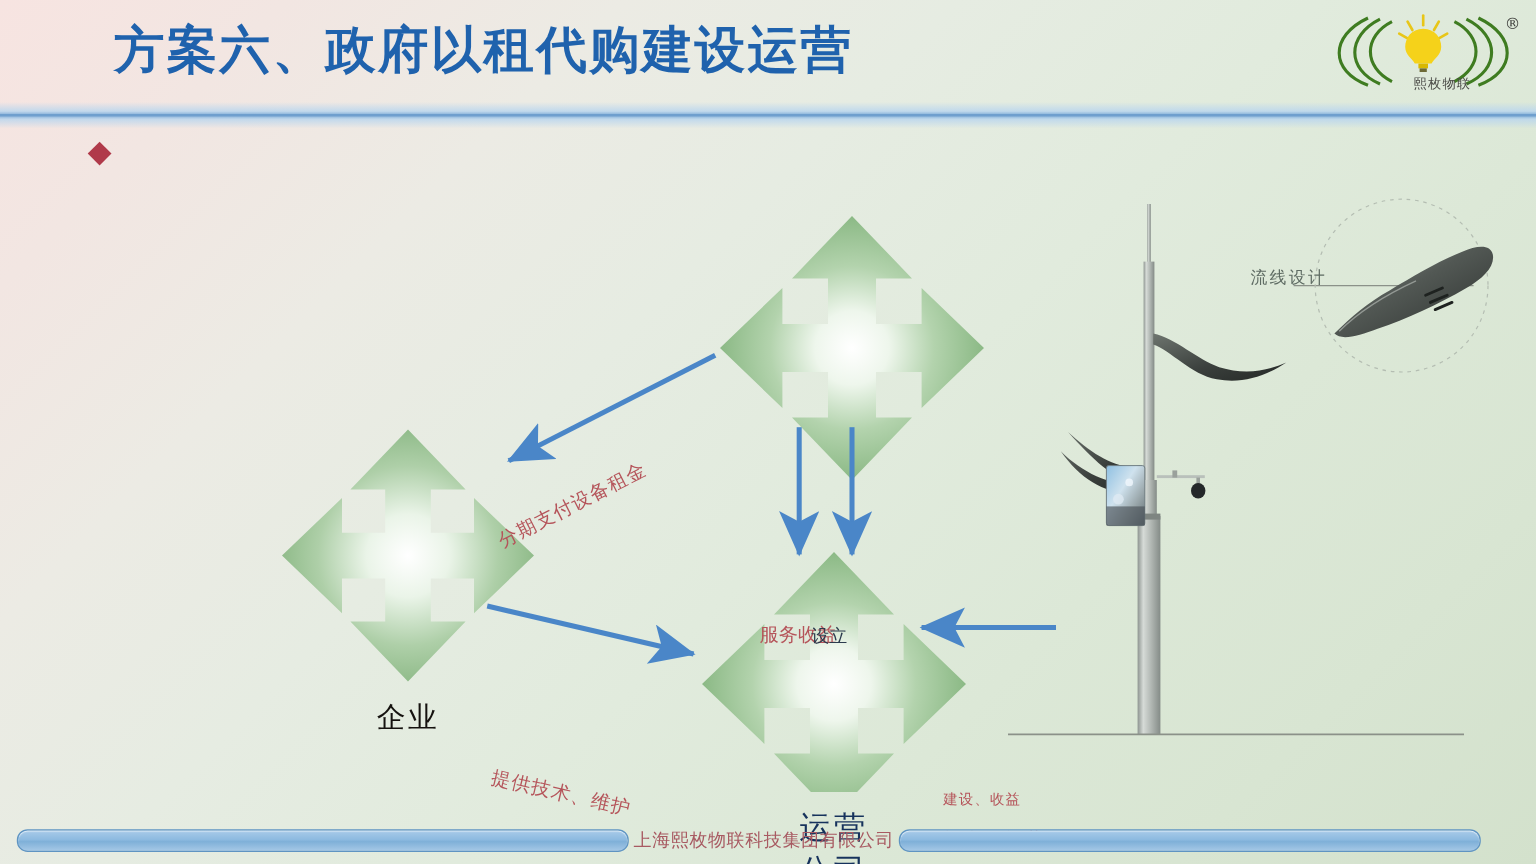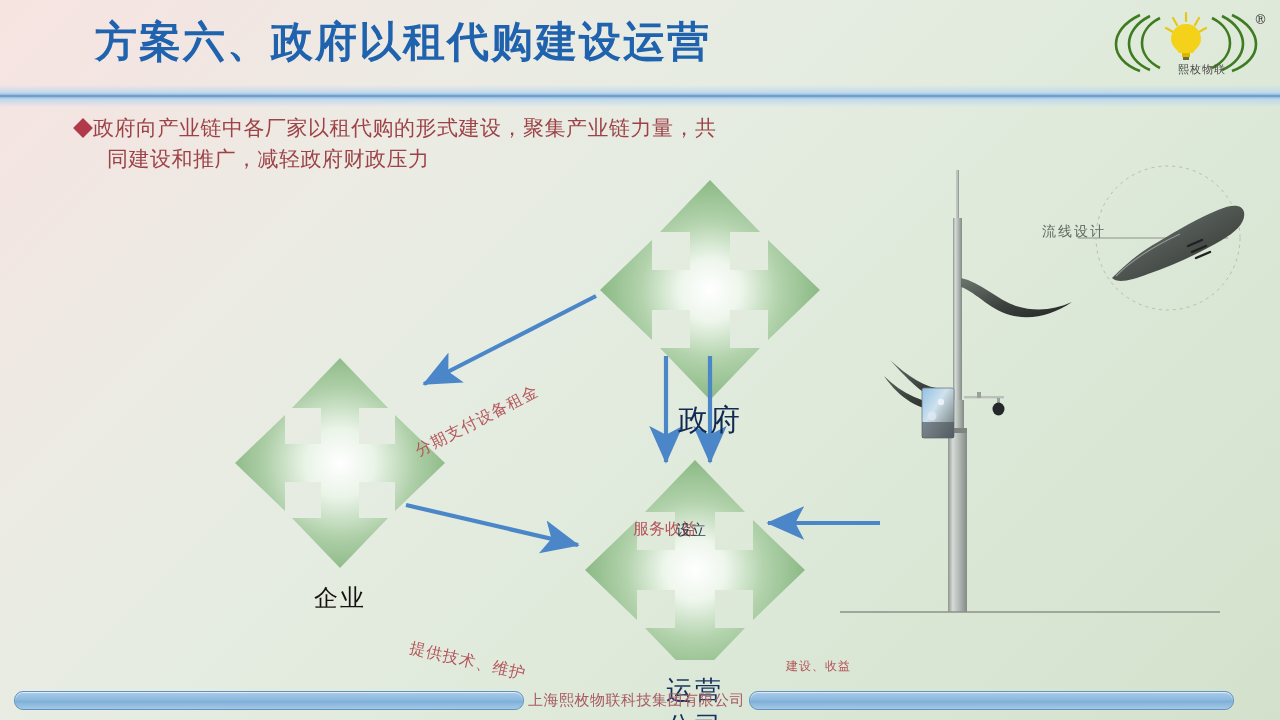--- a/index.html
+++ b/index.html
@@ -278,24 +278,20 @@
       <rect x="80" y="51" width="8" height="4" fill="#d8b800"></rect>
       <rect x="81" y="55" width="6" height="3" fill="#6d6a35"></rect>
       <text x="152" y="22" font-family="DejaVu Serif, serif" font-size="13" fill="#3a3a38">®</text>
     </svg>
     <div class="logo-text">熙枚物联</div>
   </div>
 
   <div class="bullet-block">
     <div class="bullet-row">
       <div class="bullet-diamond"></div>
-      <div class="bullet-text">
-        <span>政府向产业链中各厂家以租代购的形式建设，聚集产业链力量，共</span>
-        <span class="l2">同建设和推广，减轻政府财政压力</span>
-      </div>
     </div>
   </div>
 
   <div id="diagram">
     <svg width="880" height="500" viewBox="0 0 880 500">
       <defs>
         <radialGradient id="nodeGrad" cx="50%" cy="50%" r="50%">
           <stop offset="0%" stop-color="#ffffff"></stop>
           <stop offset="28%" stop-color="#eef6ec"></stop>
           <stop offset="62%" stop-color="#b3d3ad"></stop>
@@ -337,21 +333,20 @@
 
       <line x1="666" y1="196" x2="666" y2="302" stroke="#4a86c8" stroke-width="4.2" marker-end="url(#ah)"></line>
 
       <line x1="710" y1="196" x2="710" y2="302" stroke="#4a86c8" stroke-width="4.2" marker-end="url(#ah)"></line>
 
       <line x1="406" y1="345" x2="578" y2="385" stroke="#4a86c8" stroke-width="4.2" marker-end="url(#ah)"></line>
 
       <line x1="912" y1="363" x2="768" y2="363" stroke="#4a86c8" stroke-width="4.2" marker-end="url(#ah)"></line>
     </svg>
 
-    <div class="node-label" id="label-gov">政府</div>
     <div class="node-label" id="label-ent">企业</div>
     <div class="node-label" id="label-op">运营
 公司</div>
 
     <div class="edge-label" id="lab-rent">分期支付设备租金</div>
     <div class="edge-label" id="lab-tech">提供技术、维护</div>
     <div class="edge-label" id="lab-service">服务收益</div>
     <div class="edge-label" id="lab-setup">设立</div>
     <div class="edge-label" id="lab-build">建设、收益</div>
     <div class="edge-label" id="lab-own">拥有、经营</div>

